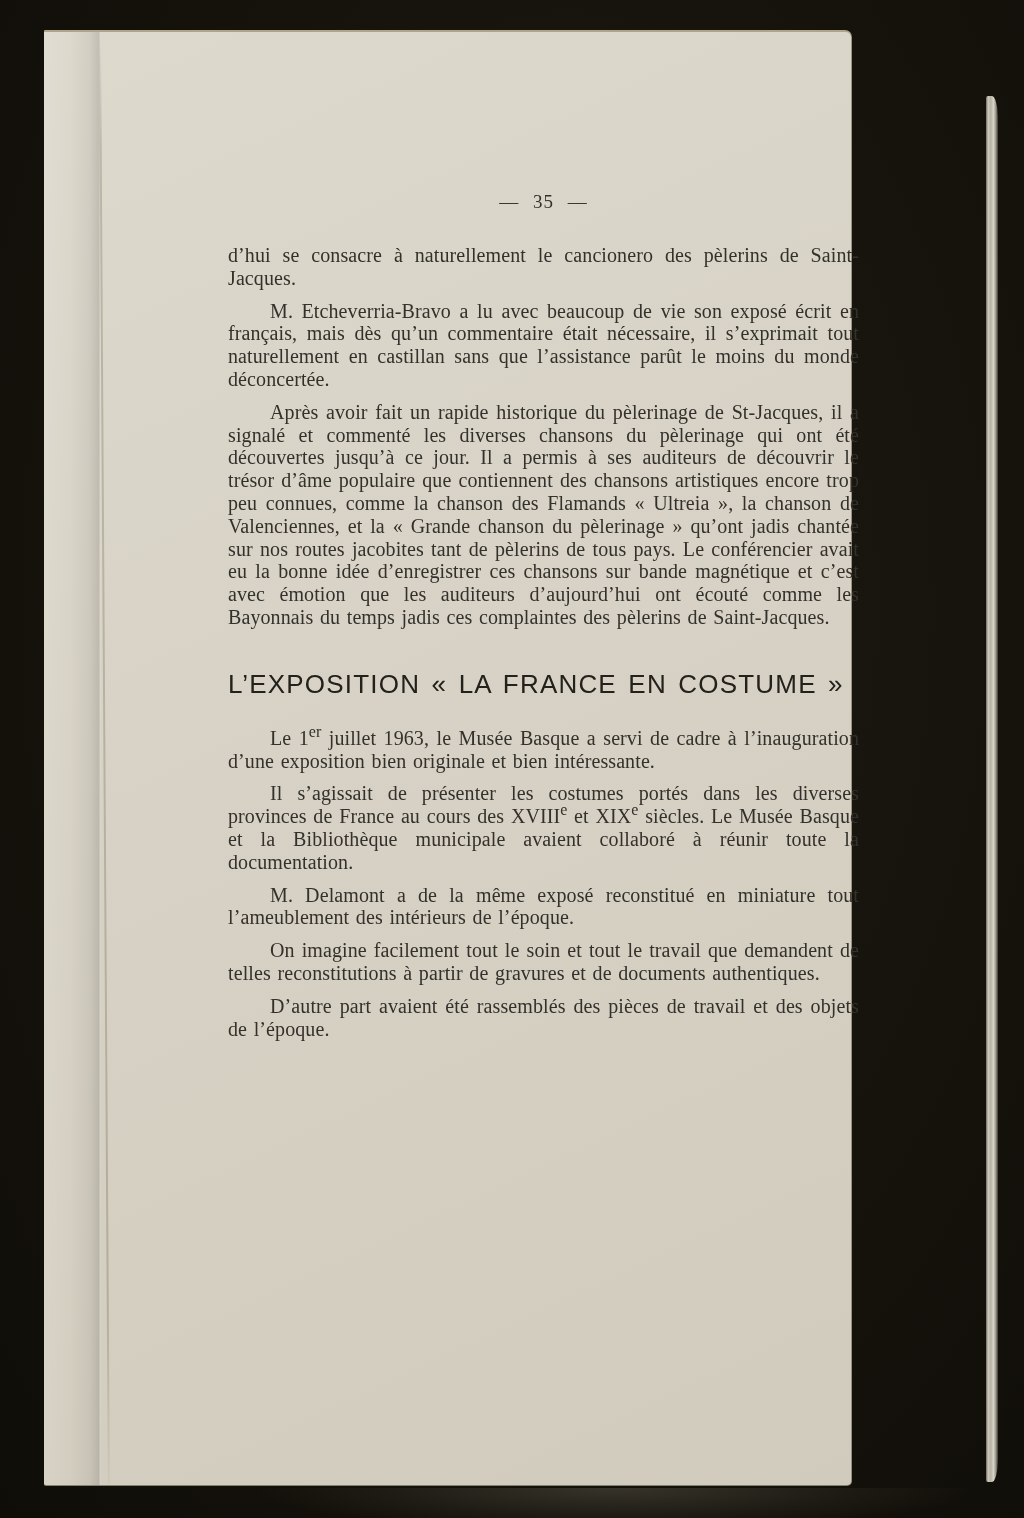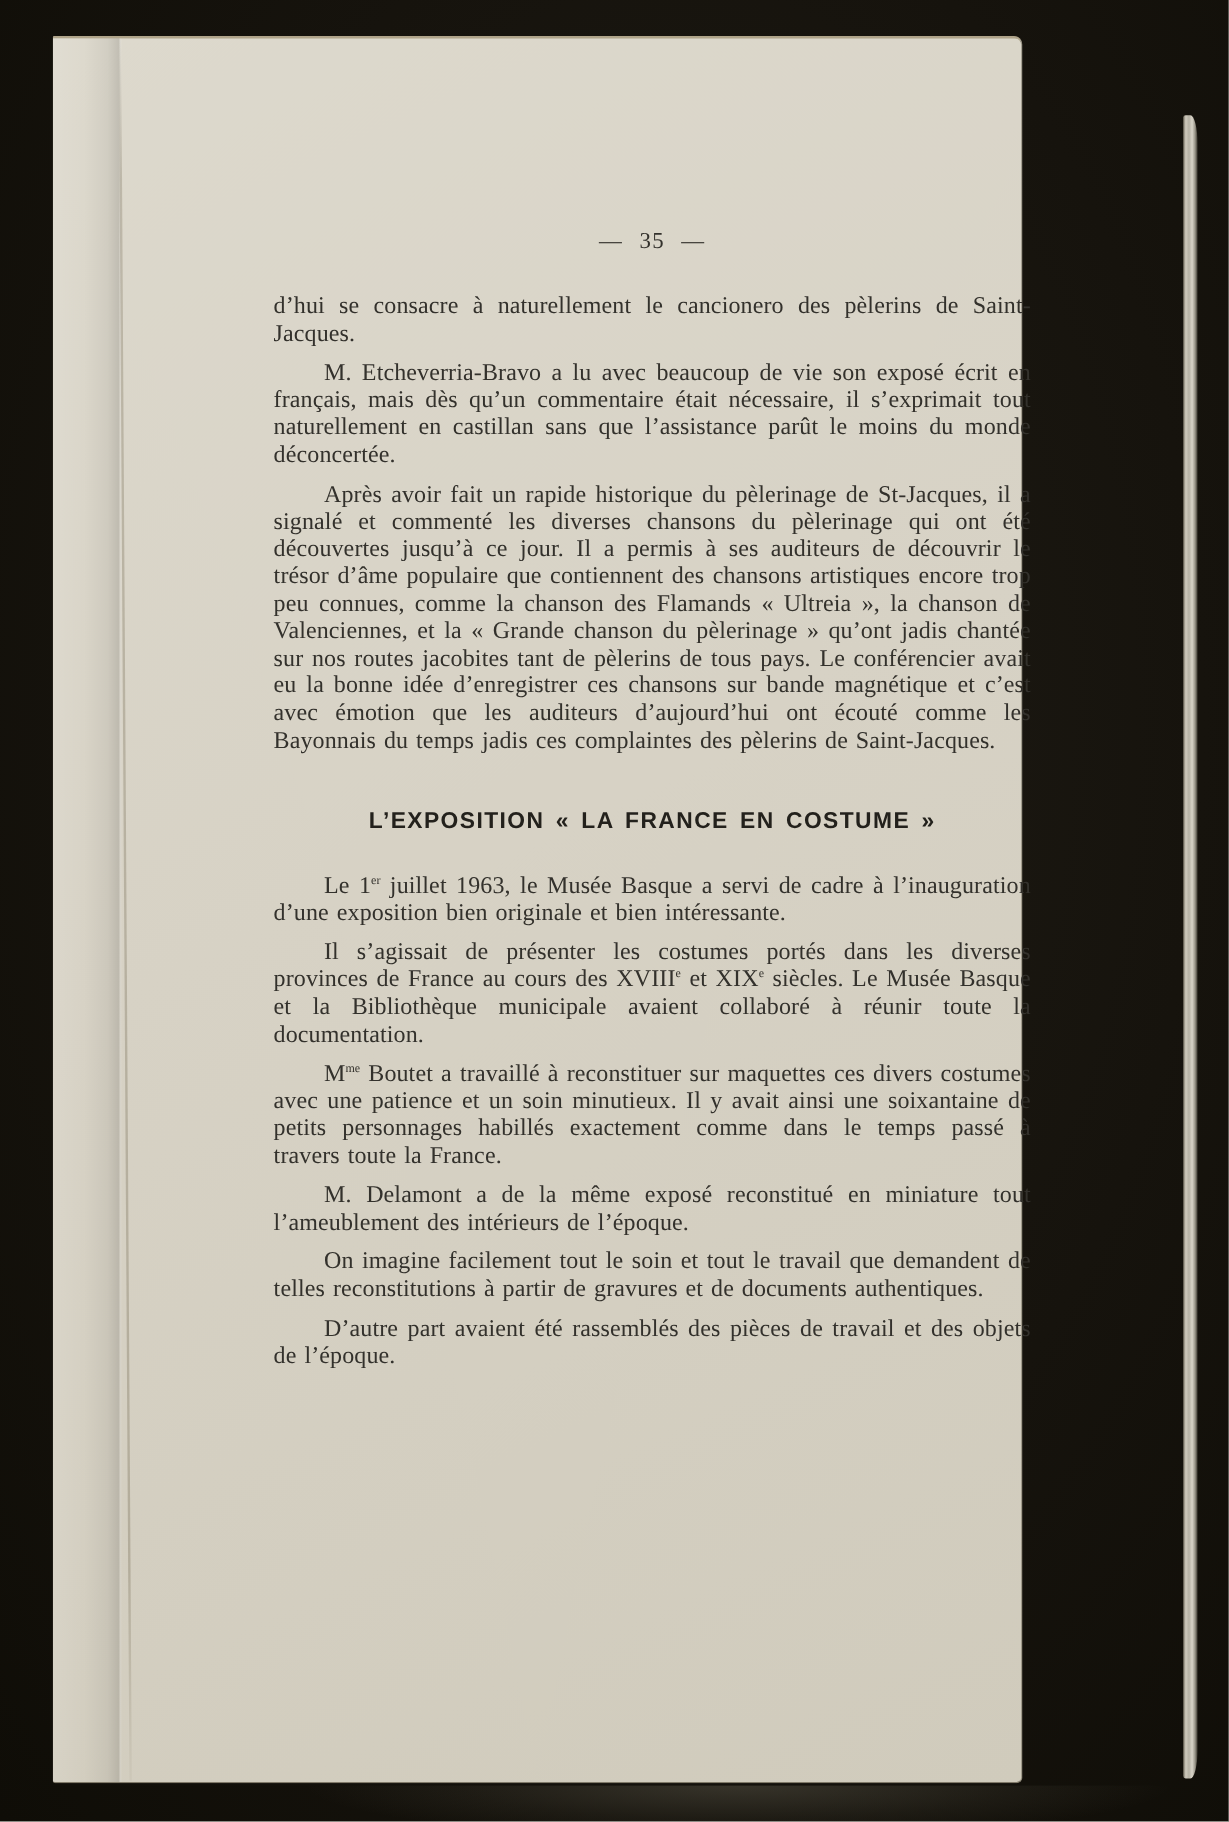--- a/index.html
+++ b/index.html
@@ -88,29 +88,28 @@
   }
   .para {
     font-size: 20px; line-height: 22.8px;
     margin: 0 0 10px 0;
     text-align: justify;
     word-spacing: 1.5px;
     letter-spacing: 0.1px;
   }
   .para.indent { text-indent: 42px; }
   .para sup {
-    font-size: 10px; line-height: 0;
+    font-size: 16px; line-height: 0;
     vertical-align: super; letter-spacing: 0; font-family: Liberation Serif, serif;
   }
   .section-heading {
     font-family: "Liberation Sans", "DejaVu Sans", sans-serif;
-    font-size: 19px; line-height: 23px;
-    font-weight: 700;
+    font-size: 26px; line-height: 23px;
+    font-weight: 400;
     letter-spacing: 1.2px; word-spacing: 3px;
-    text-align: center;
     color: var(--ink-heading);
     margin: 44px 0 31px 0;
   }
 </style>
 </head>
 <body>
 
 <div class="scene">
 
   <div class="page">
@@ -121,21 +120,20 @@
       <div class="page-number">— 35 —</div>
 
       <p class="para">d’hui se consacre à naturellement le cancionero des pèlerins de Saint-Jacques.</p>
       <p class="para indent">M. Etcheverria-Bravo a lu avec beaucoup de vie son exposé écrit en français, mais dès qu’un commentaire était nécessaire, il s’exprimait tout naturellement en castillan sans que l’assistance parût le moins du monde déconcertée.</p>
       <p class="para indent">Après avoir fait un rapide historique du pèlerinage de St-Jacques, il a signalé et commenté les diverses chansons du pèlerinage qui ont été découvertes jusqu’à ce jour. Il a permis à ses auditeurs de découvrir le trésor d’âme populaire que contiennent des chansons artistiques encore trop peu connues, comme la chanson des Flamands « Ultreia », la chanson de Valenciennes, et la « Grande chanson du pèlerinage » qu’ont jadis chantée sur nos routes jacobites tant de pèlerins de tous pays. Le conférencier avait eu la bonne idée d’enregistrer ces chansons sur bande magnétique et c’est avec émotion que les auditeurs d’aujourd’hui ont écouté comme les Bayonnais du temps jadis ces complaintes des pèlerins de Saint-Jacques.</p>
 
       <h2 class="section-heading">L’EXPOSITION « LA FRANCE EN COSTUME »</h2>
 
       <p class="para indent">Le 1<sup>er</sup> juillet 1963, le Musée Basque a servi de cadre à l’inauguration d’une exposition bien originale et bien intéressante.</p>
       <p class="para indent">Il s’agissait de présenter les costumes portés dans les diverses provinces de France au cours des XVIII<sup>e</sup> et XIX<sup>e</sup> siècles. Le Musée Basque et la Bibliothèque municipale avaient collaboré à réunir toute la documentation.</p>
-      <p class="para indent">M<sup>me</sup> Boutet a travaillé à reconstituer sur maquettes ces divers costumes avec une patience et un soin minutieux. Il y avait ainsi une soixantaine de petits personnages habillés exactement comme dans le temps passé à travers toute la France.</p>
       <p class="para indent">M. Delamont a de la même exposé reconstitué en miniature tout l’ameublement des intérieurs de l’époque.</p>
       <p class="para indent">On imagine facilement tout le soin et tout le travail que demandent de telles reconstitutions à partir de gravures et de documents authentiques.</p>
       <p class="para indent">D’autre part avaient été rassemblés des pièces de travail et des objets de l’époque.</p>
     </div>
   </div>
 
   <div class="stack-edge"></div>
   <div class="bottom-sheen"></div>
 
 </div>

